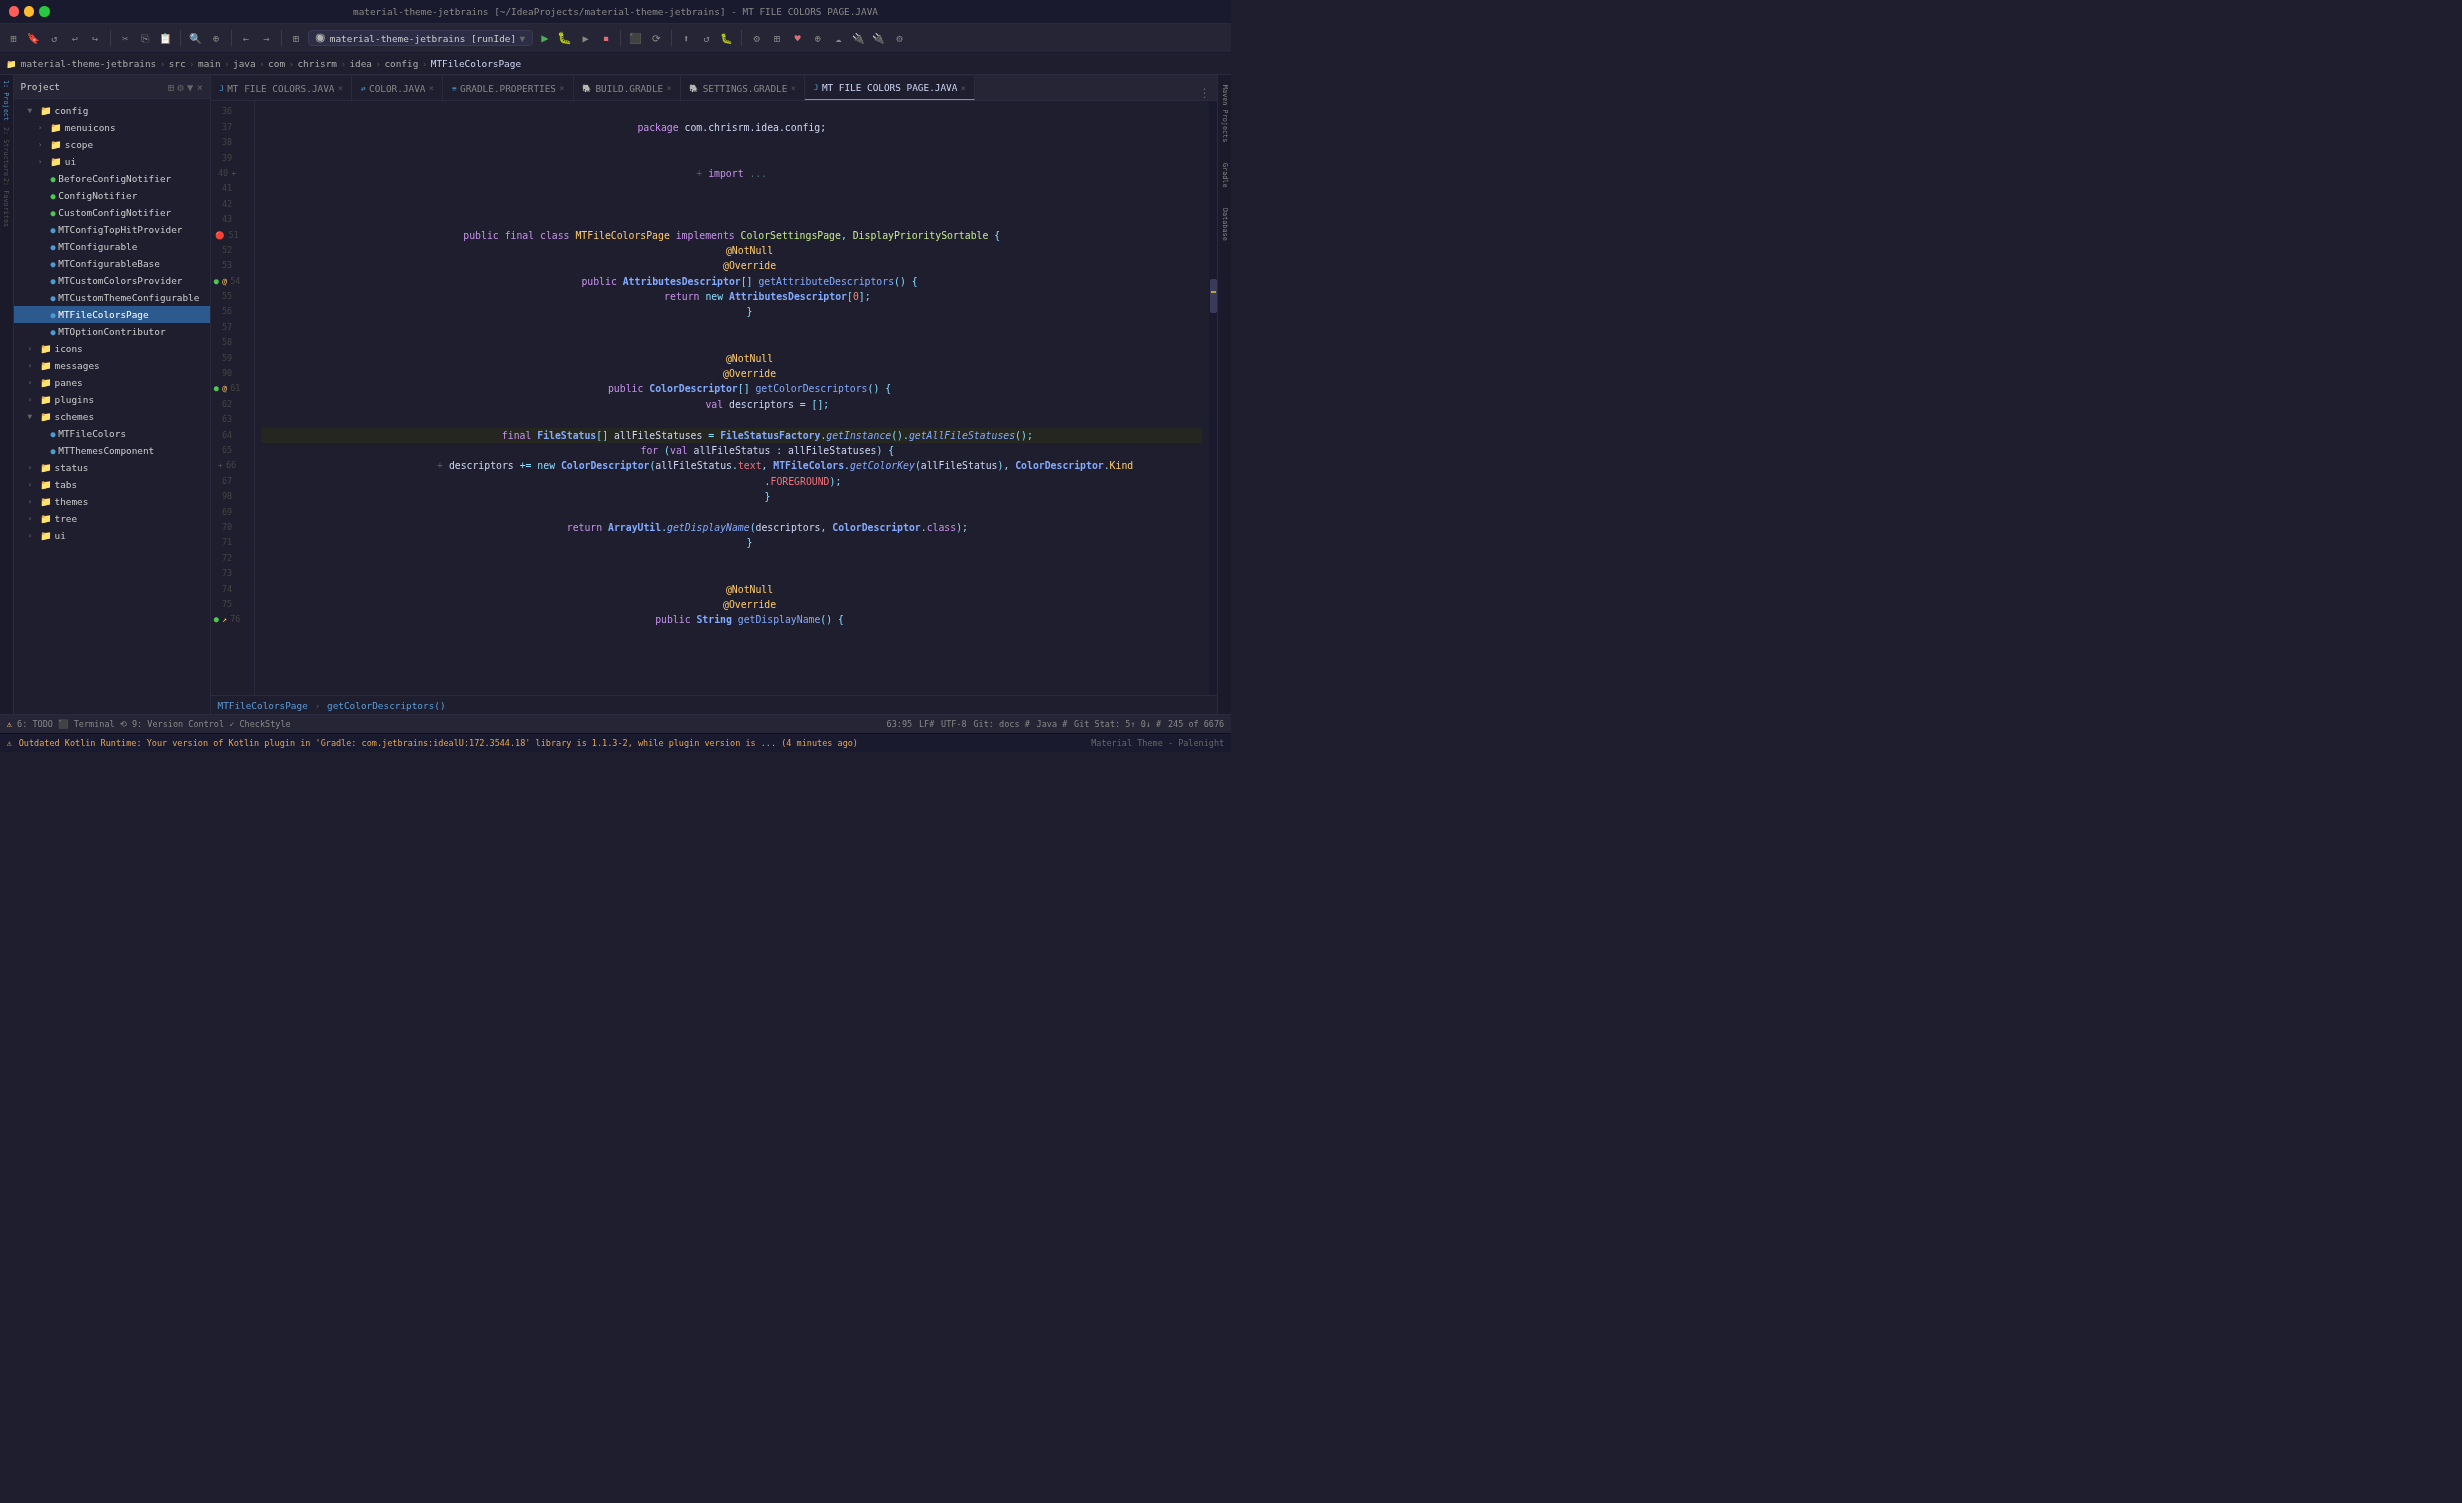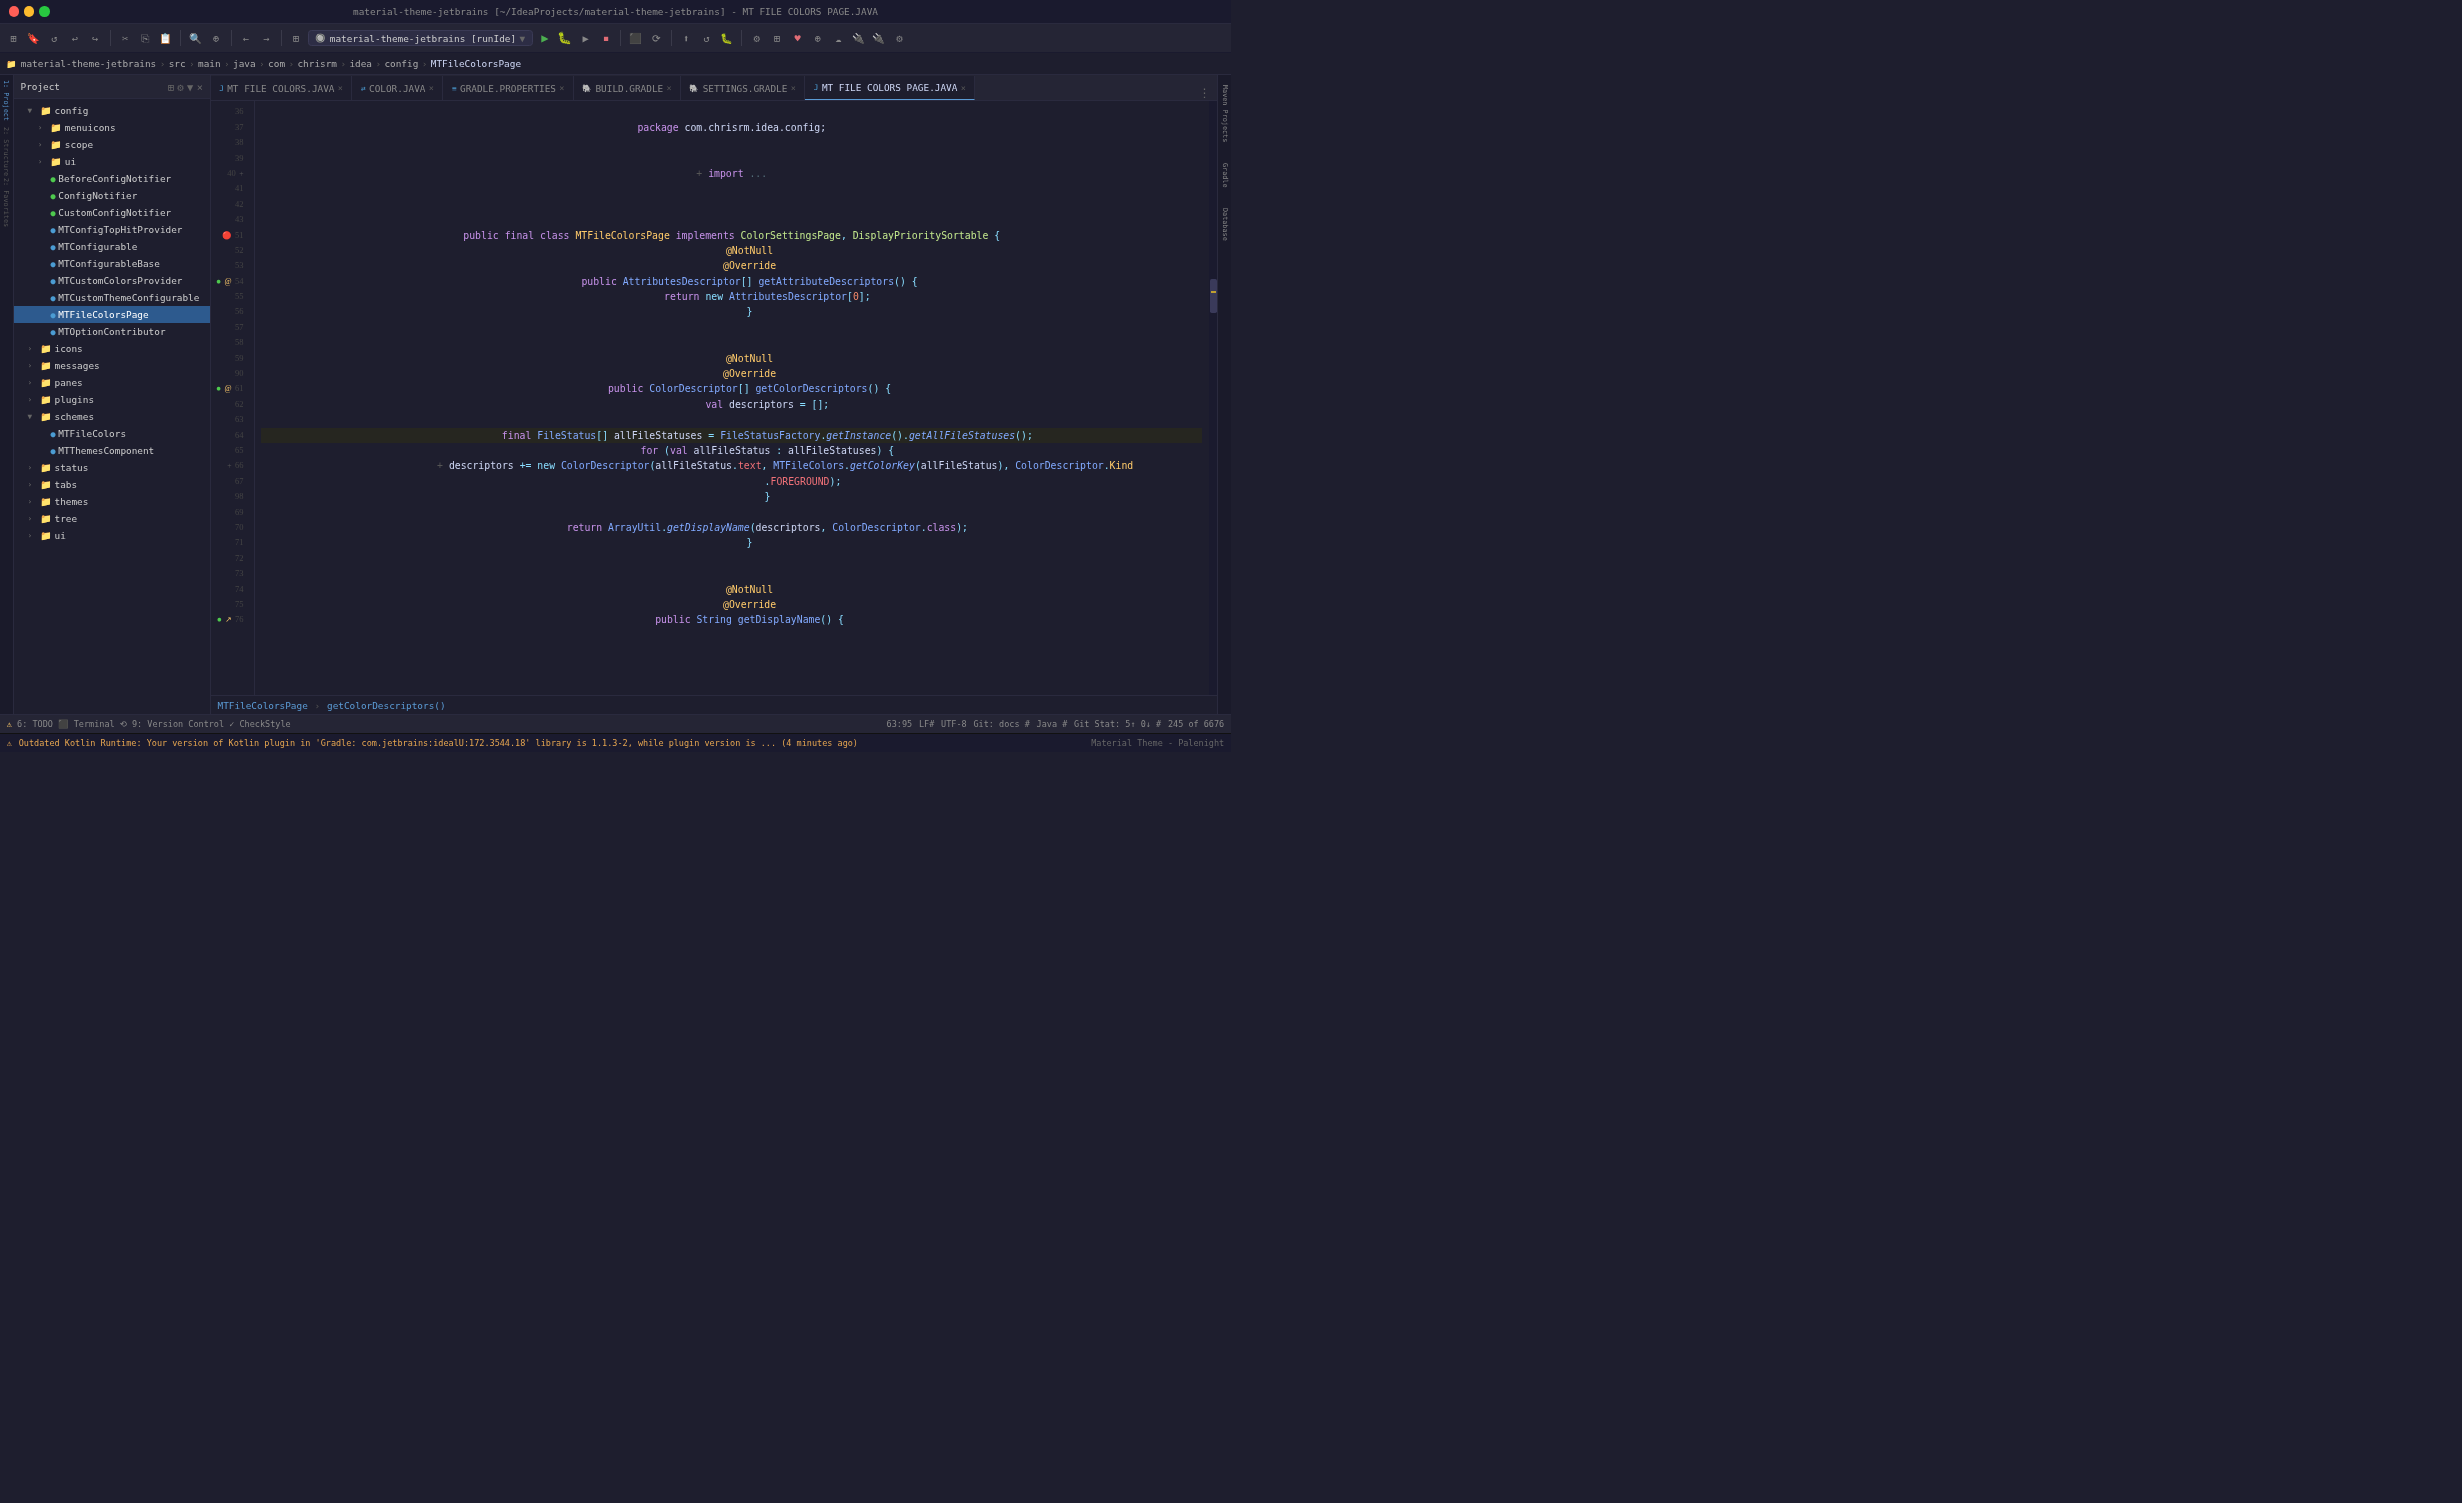--- a/index.html
+++ b/index.html
@@ -208,24 +208,23 @@
       padding-right: 6.8px;
       line-height: 15.4px;
       flex-shrink: 0;
       border-right: 0.9px solid #2a2a3e;
       user-select: none;
     }
     .gutter-line {
       height: 15.4px;
       display: flex;
       align-items: center;
-      justify-content: flex-end;
+      justify-content: center;
       gap: 3.4px;
       padding-right: 3.4px;
-      font-family: Liberation Serif, serif;
     }
     .gutter-num { color: #444; font-size: 8.5px; }
     .code-content {
       flex: 1;
       padding: 3.4px 6.8px;
       line-height: 15.4px;
       overflow-y: auto;
       overflow-x: hidden;
       font-size: 9.8px;
       color: #cdd6f4;
@@ -234,21 +233,21 @@
       height: 15.4px;
       display: flex;
       align-items: center;
       white-space: pre;
       justify-content: center;
     }
 
     
     .kw { color: #c792ea; } 
     .kw2 { color: #89ddff; } 
-    .type { color: #82aaff; } 
+    .type { color: #82aaff; font-weight: bold; } 
     .num { color: #f78c6c; } 
     .fn { color: #82aaff; } 
     .an { color: #ffcb6b; } 
     .op { color: #89ddff; }
     .cls { color: #ffcb6b; } 
     .iface { color: #c3e88d; }
     .prop { color: #f07178; } 
     .punc { color: #89ddff; }
 
     

